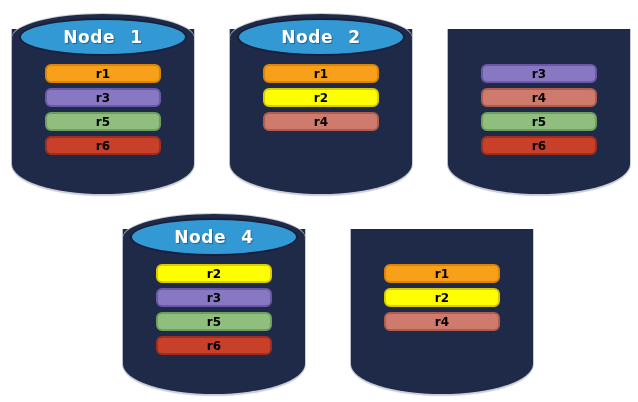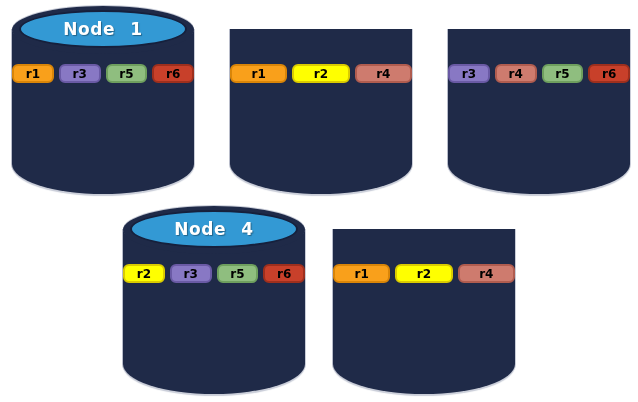--- a/index.html
+++ b/index.html
@@ -20,21 +20,21 @@
     display: flex;
   }
   .row-top {
     top: 6px;
     left: 12px;
     gap: 36px;
   }
   .row-bottom {
     top: 206px;
     left: 123px;
-    gap: 28px;
+    gap: 46px;
   }
   .node {
     position: relative;
     width: 182px;
     height: 188px;
     flex: 0 0 auto;
   }
   
   .cyl-body {
     position: absolute;
@@ -44,21 +44,21 @@
     bottom: 0;
     background: var(--navy);
     border-radius: 0 0 91px 91px / 0 0 30px 30px;
     box-shadow: -1px 0 0 #b8bcca, 1px 0 0 #c9cdd8, 0 2px 1px #c9cdd8;
   }
   
   .cyl-top {
     position: absolute;
     left: 0;
     right: 0;
-    top: 0;
+    top: 8px;
     height: 48px;
     background: var(--navy);
     border-radius: 50%;
     box-shadow: 0 -1px 0 #c9cdd8;
   }
   
   .cyl-top-inner {
     position: absolute;
     left: 7px;
     right: 7px;
@@ -79,21 +79,21 @@
     word-spacing: 9px;
     text-shadow: 1px 1px 1px rgba(0,0,0,0.35);
     white-space: nowrap;
   }
   .bars {
     position: absolute;
     left: 0;
     right: 0;
     top: 58px;
     display: flex;
-    flex-direction: row;
+    flex-direction: column;
     align-items: center;
     gap: 5px;
   }
   .bar {
     width: 112px;
     height: 15px;
     border: 2px solid;
     border-radius: 6px;
     display: flex;
     align-items: center;
@@ -129,20 +129,25 @@
             <span>r5</span>
           </div>
           <div class="bar" style="background: rgb(200, 64, 42); border-color: rgb(158, 47, 29);">
             <span>r6</span>
           </div>
         </div>
   </div>
 
   <div class="node">
     <div class="cyl-body"></div>
+    <div class="cyl-top">
+      <div class="cyl-top-inner">
+        <span class="node-label">Node 2</span>
+      </div>
+    </div>
     <div class="bars">
           <div class="bar" style="background: rgb(249, 160, 27); border-color: rgb(217, 133, 8);">
             <span>r1</span>
           </div>
           <div class="bar" style="background: rgb(255, 255, 0); border-color: rgb(218, 203, 0);">
             <span>r2</span>
           </div>
           <div class="bar" style="background: rgb(206, 123, 110); border-color: rgb(176, 92, 79);">
             <span>r4</span>
           </div>

